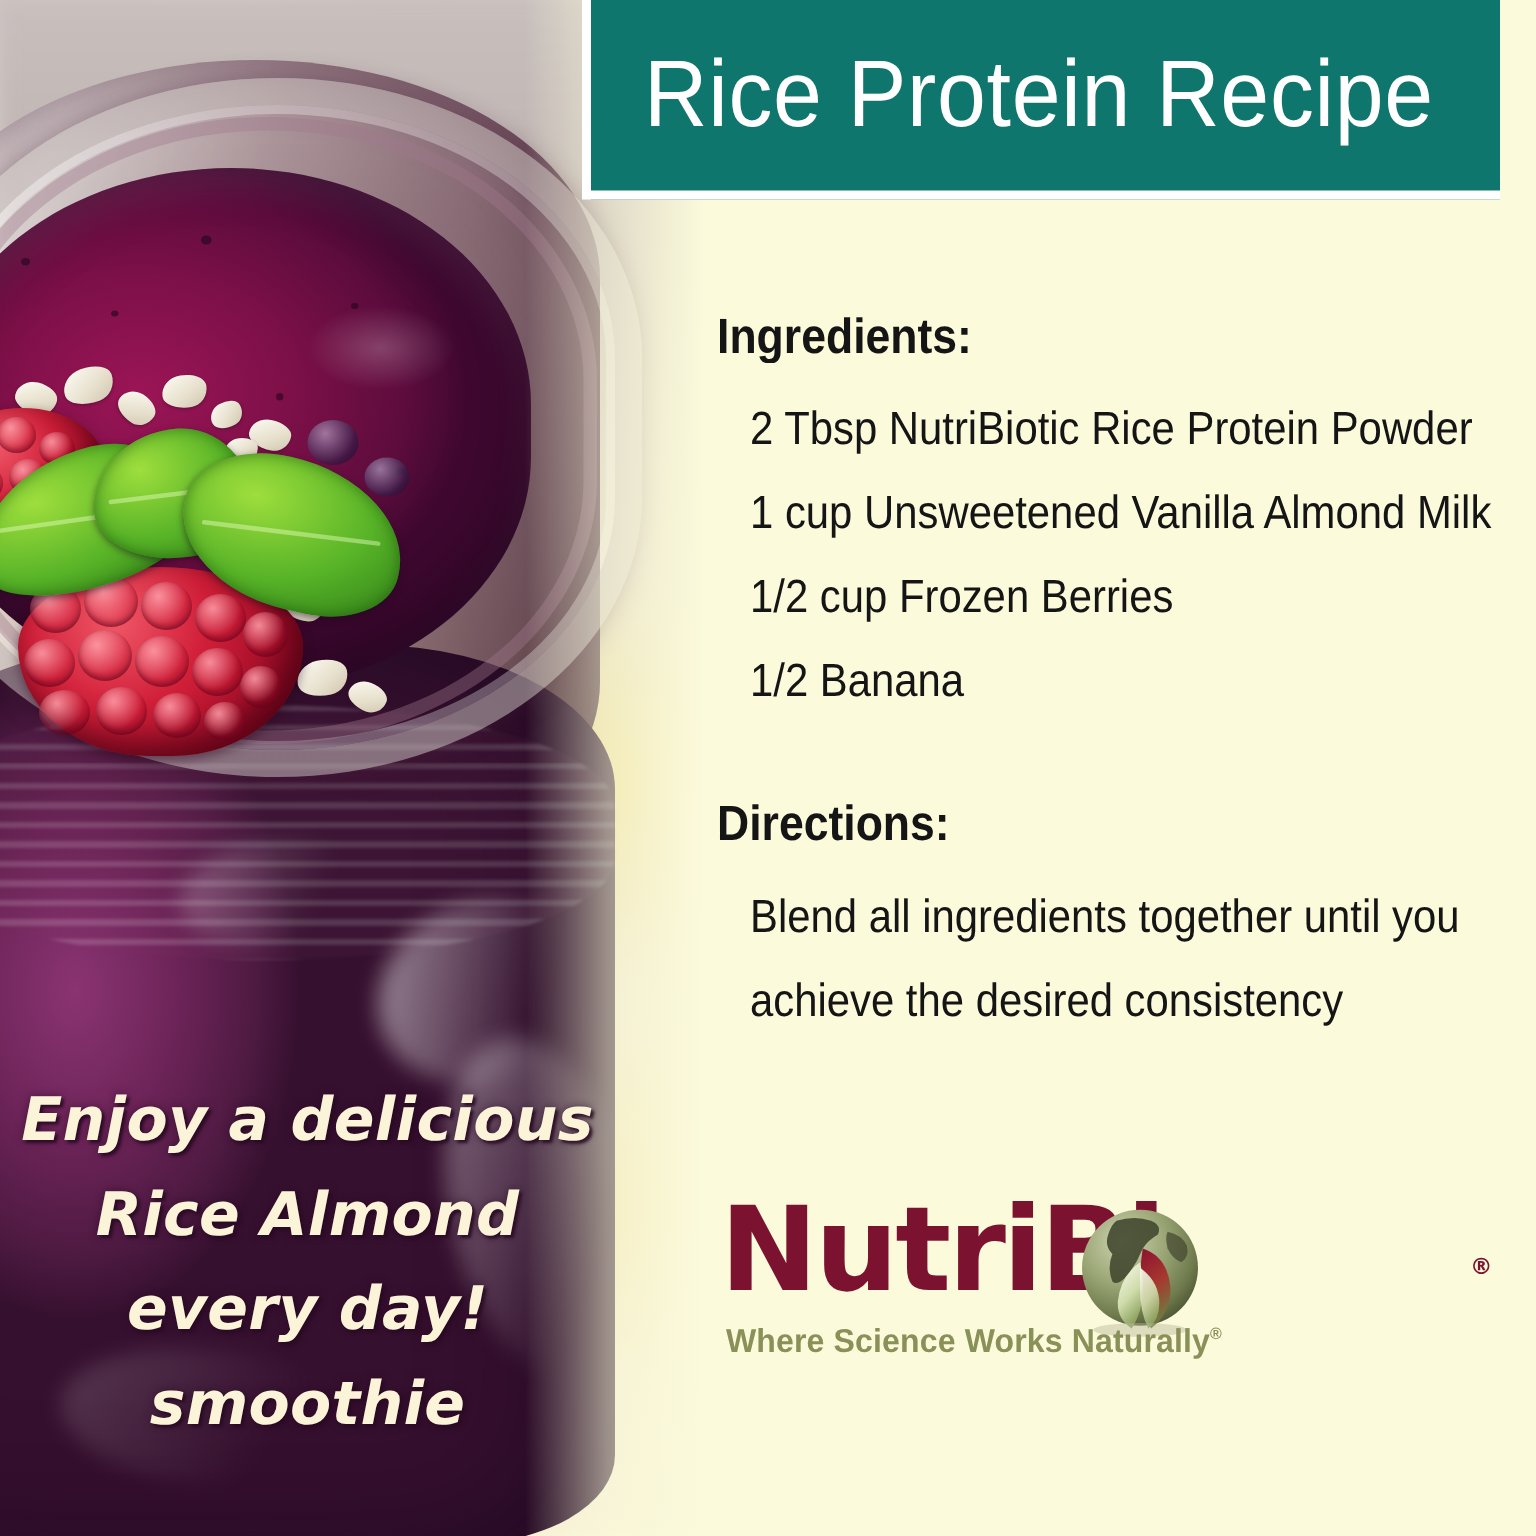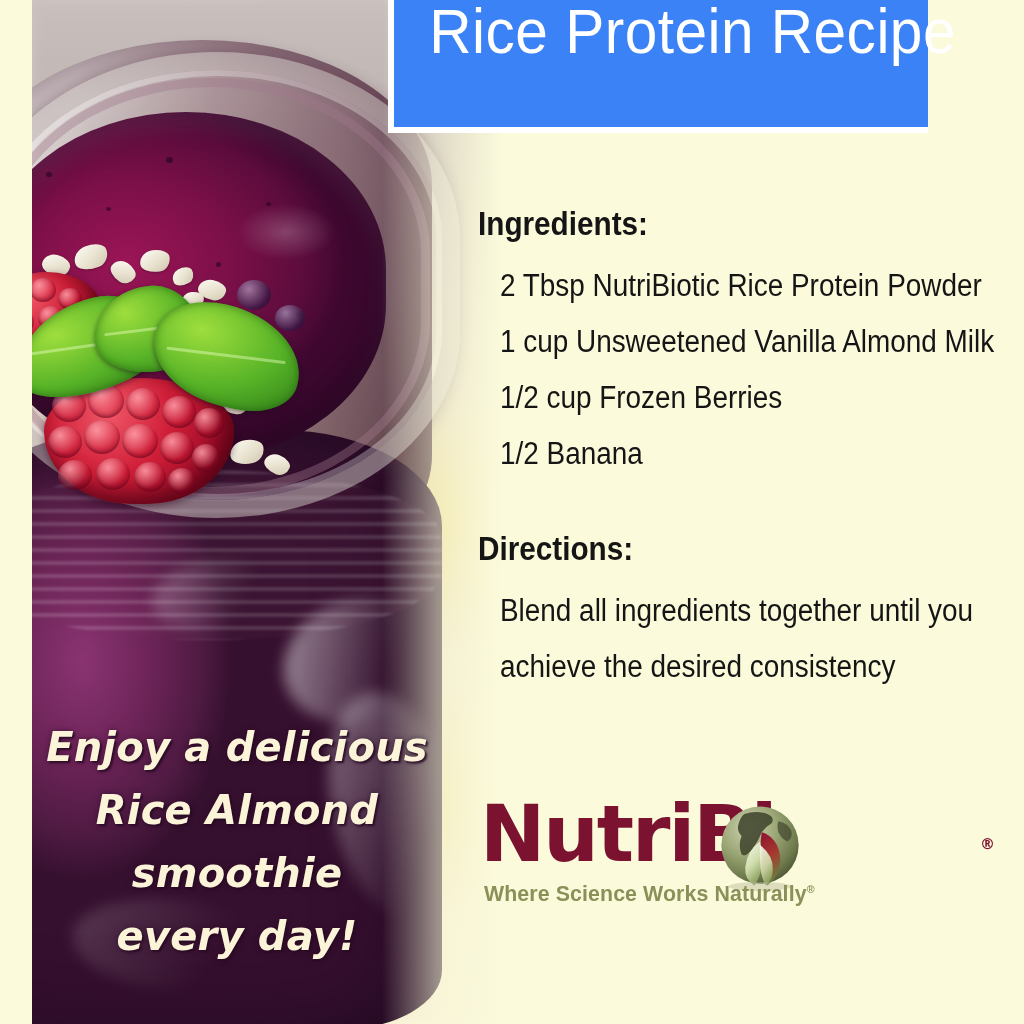--- a/index.html
+++ b/index.html
@@ -26,21 +26,20 @@
     top: 0;
     width: 470px;
     height: 1024px;
     overflow: hidden;
     
     background:
       radial-gradient(ellipse 220px 300px at 400px 470px, rgba(233,215,120,.85), rgba(233,215,120,0) 70%),
       radial-gradient(ellipse 200px 260px at 395px 780px, rgba(240,228,160,.75), rgba(240,228,160,0) 72%),
       radial-gradient(ellipse 260px 220px at 330px 80px,  rgba(196,186,186,.85), rgba(196,186,186,0) 75%),
       linear-gradient(160deg, #cfc6c4 0%, #e4dcc9 35%, #f2ead0 60%, #faf6da 100%);
-    margin-left: 32px;
   }
   .photo-fade {
     position: absolute;
     right: 0; top: 0;
     width: 120px; height: 100%;
     background: linear-gradient(to right, rgba(251,250,219,0) 0%, rgba(251,250,219,.55) 45%, #FBFADB 100%);
     z-index: 40;
   }
 
   
@@ -214,28 +213,29 @@
       0 0 6px rgba(40,10,35,.6);
     letter-spacing: .2px;
   }
   .tagline div { white-space: nowrap; }
 
   
   .banner {
     position: absolute;
     left: 388px;
     top: 0;
-    width: 540px;
+    width: 612px;
     height: 133px;
-    background: #3b82f6;
+    background: #0f766e;
     border-left: 6px solid #ffffff;
     border-bottom: 6px solid #ffffff;
     box-sizing: border-box;
     z-index: 60;
     display: flex;
+    align-items: center;
   }
   .banner-title {
     color: #FFFFFF;
     font-family: "Liberation Sans", sans-serif;
     font-weight: 400;
     font-size: 63px;
     line-height: 1;
     letter-spacing: .5px;
     padding-left: 38px;
     transform: scaleX(.93);
@@ -424,22 +424,22 @@
 
     <div class="mint" style="left:120px; top:306px; width:150px; height:100px; border-radius:45% 62% 40% 58% / 45% 65% 40% 60%; transform:rotate(13deg);">
       <div class="mint-vein" style="left:14px; top:48px; width:120px; height:3px; transform:rotate(-6deg);"></div>
     </div>
 
     <div class="photo-fade"></div>
 
     <div class="tagline">
       <div>Enjoy a delicious</div>
       <div>Rice Almond</div>
+      <div>every day!</div>
       <div>smoothie</div>
-      <div>every day!</div>
     </div>
   </div>
 
   <div class="banner">
     <div class="banner-title">Rice Protein Recipe</div>
   </div>
 
   <div class="panel">
 
     <div class="section-head ingredients-head">Ingredients:</div>

